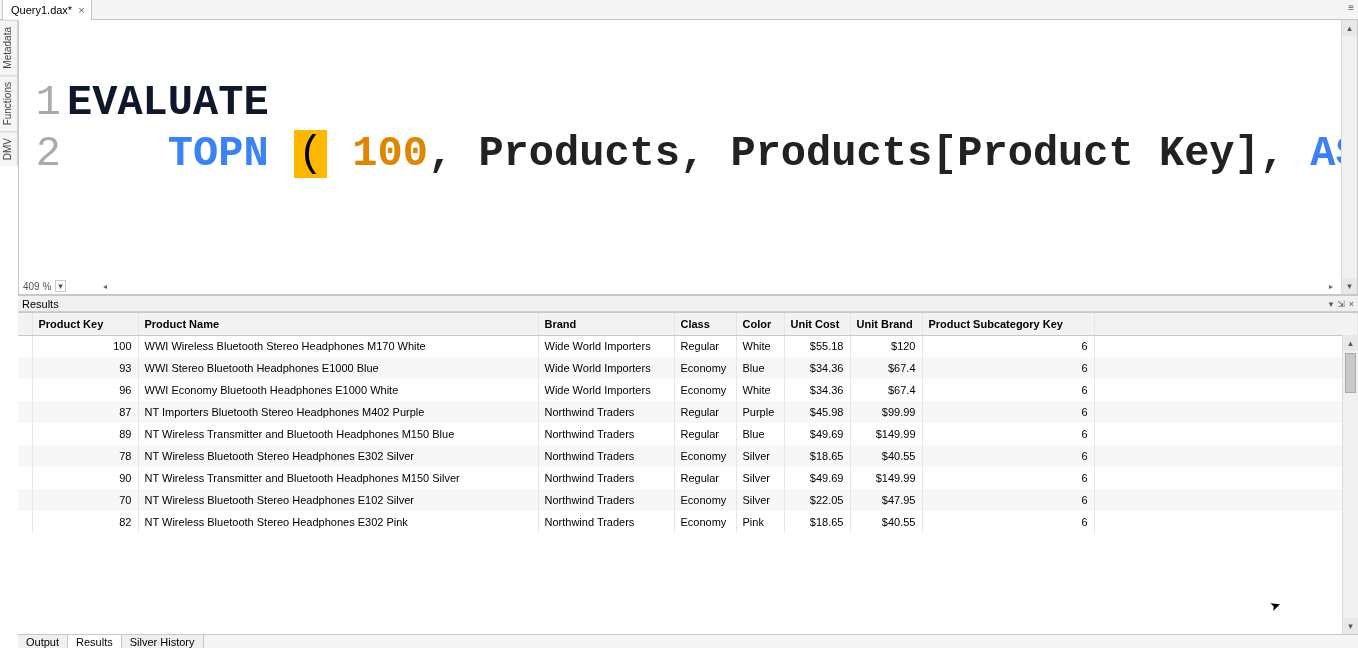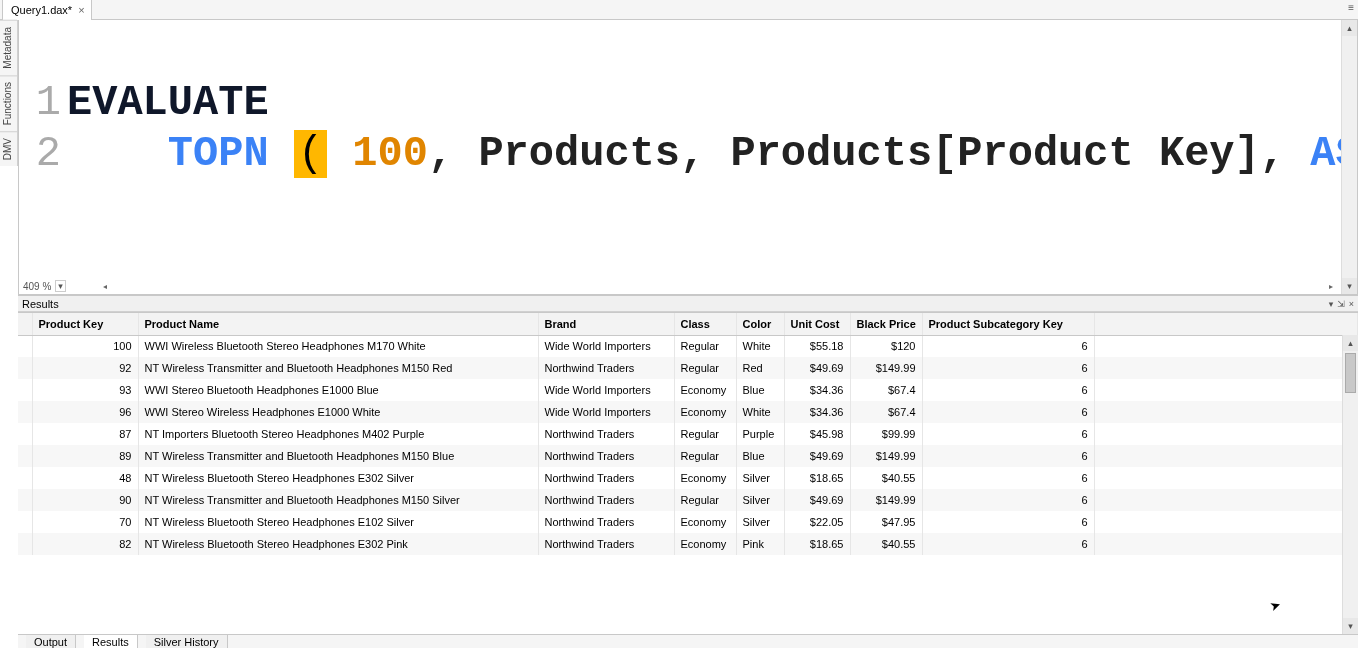--- a/index.html
+++ b/index.html
@@ -175,21 +175,21 @@
     background:#c8c8c8; border:1px solid #aaa;
   }
   
   .bottom-tabs {
     position:absolute; left:18px; right:0; bottom:0; height:14px;
     border-top:1px solid #c8c8c8; background:#f5f5f5;
     display:flex; align-items:center; font-size:11px;
   }
   .btab {
     height:14px; padding:4px 8px; border-right:1px solid #c8c8c8;
-    display:flex; align-items:center; cursor:pointer; background:#f0f0f0;margin-left:8px;
+    display:flex; align-items:center; cursor:pointer; background:#f0f0f0;
   }
   .btab.active{background:#fff;}
   .cursor-pointer {
     position:absolute; left:1270px; top:598px;
     font-size:13px; color:#000; pointer-events:none;
     transform: rotate(-20deg);
   }
 </style>
 </head>
 <body>
@@ -255,66 +255,54 @@
       </colgroup>
       <thead>
         <tr>
           <th></th>
           <th>Product Key</th>
           <th>Product Name</th>
           <th>Brand</th>
           <th>Class</th>
           <th>Color</th>
           <th class="num-r">Unit Cost</th>
-          <th class="num-r">Black Price</th>
+          <th class="num-r">Unit Brand</th>
           <th class="num-r">Product Subcategory Key</th>
           <th></th>
         </tr>
       </thead>
       <tbody id="grid-body">
           <tr class="row">
             <td></td>
             <td class="num-r">100</td>
             <td>WWI Wireless Bluetooth Stereo Headphones M170 White</td>
             <td>Wide World Importers</td>
             <td>Regular</td>
             <td>White</td>
             <td class="num-r">$55.18</td>
             <td class="num-r">$120</td>
             <td class="num-r">6</td>
             <td></td>
           </tr>
           <tr class="row">
             <td></td>
-            <td class="num-r">92</td>
-            <td>NT Wireless Transmitter and Bluetooth Headphones M150 Red</td>
-            <td>Northwind Traders</td>
-            <td>Regular</td>
-            <td>Red</td>
-            <td class="num-r">$49.69</td>
-            <td class="num-r">$149.99</td>
-            <td class="num-r">6</td>
-            <td></td>
-          </tr>
-          <tr class="row">
-            <td></td>
             <td class="num-r">93</td>
             <td>WWI Stereo Bluetooth Headphones E1000 Blue</td>
             <td>Wide World Importers</td>
             <td>Economy</td>
             <td>Blue</td>
             <td class="num-r">$34.36</td>
             <td class="num-r">$67.4</td>
             <td class="num-r">6</td>
             <td></td>
           </tr>
           <tr class="row">
             <td></td>
             <td class="num-r">96</td>
-            <td>WWI Stereo Wireless Headphones E1000 White</td>
+            <td>WWI Economy Bluetooth Headphones E1000 White</td>
             <td>Wide World Importers</td>
             <td>Economy</td>
             <td>White</td>
             <td class="num-r">$34.36</td>
             <td class="num-r">$67.4</td>
             <td class="num-r">6</td>
             <td></td>
           </tr>
           <tr class="row">
             <td></td>
@@ -335,21 +323,21 @@
             <td>Northwind Traders</td>
             <td>Regular</td>
             <td>Blue</td>
             <td class="num-r">$49.69</td>
             <td class="num-r">$149.99</td>
             <td class="num-r">6</td>
             <td></td>
           </tr>
           <tr class="row">
             <td></td>
-            <td class="num-r">48</td>
+            <td class="num-r">78</td>
             <td>NT Wireless Bluetooth Stereo Headphones E302 Silver</td>
             <td>Northwind Traders</td>
             <td>Economy</td>
             <td>Silver</td>
             <td class="num-r">$18.65</td>
             <td class="num-r">$40.55</td>
             <td class="num-r">6</td>
             <td></td>
           </tr>
           <tr class="row">

